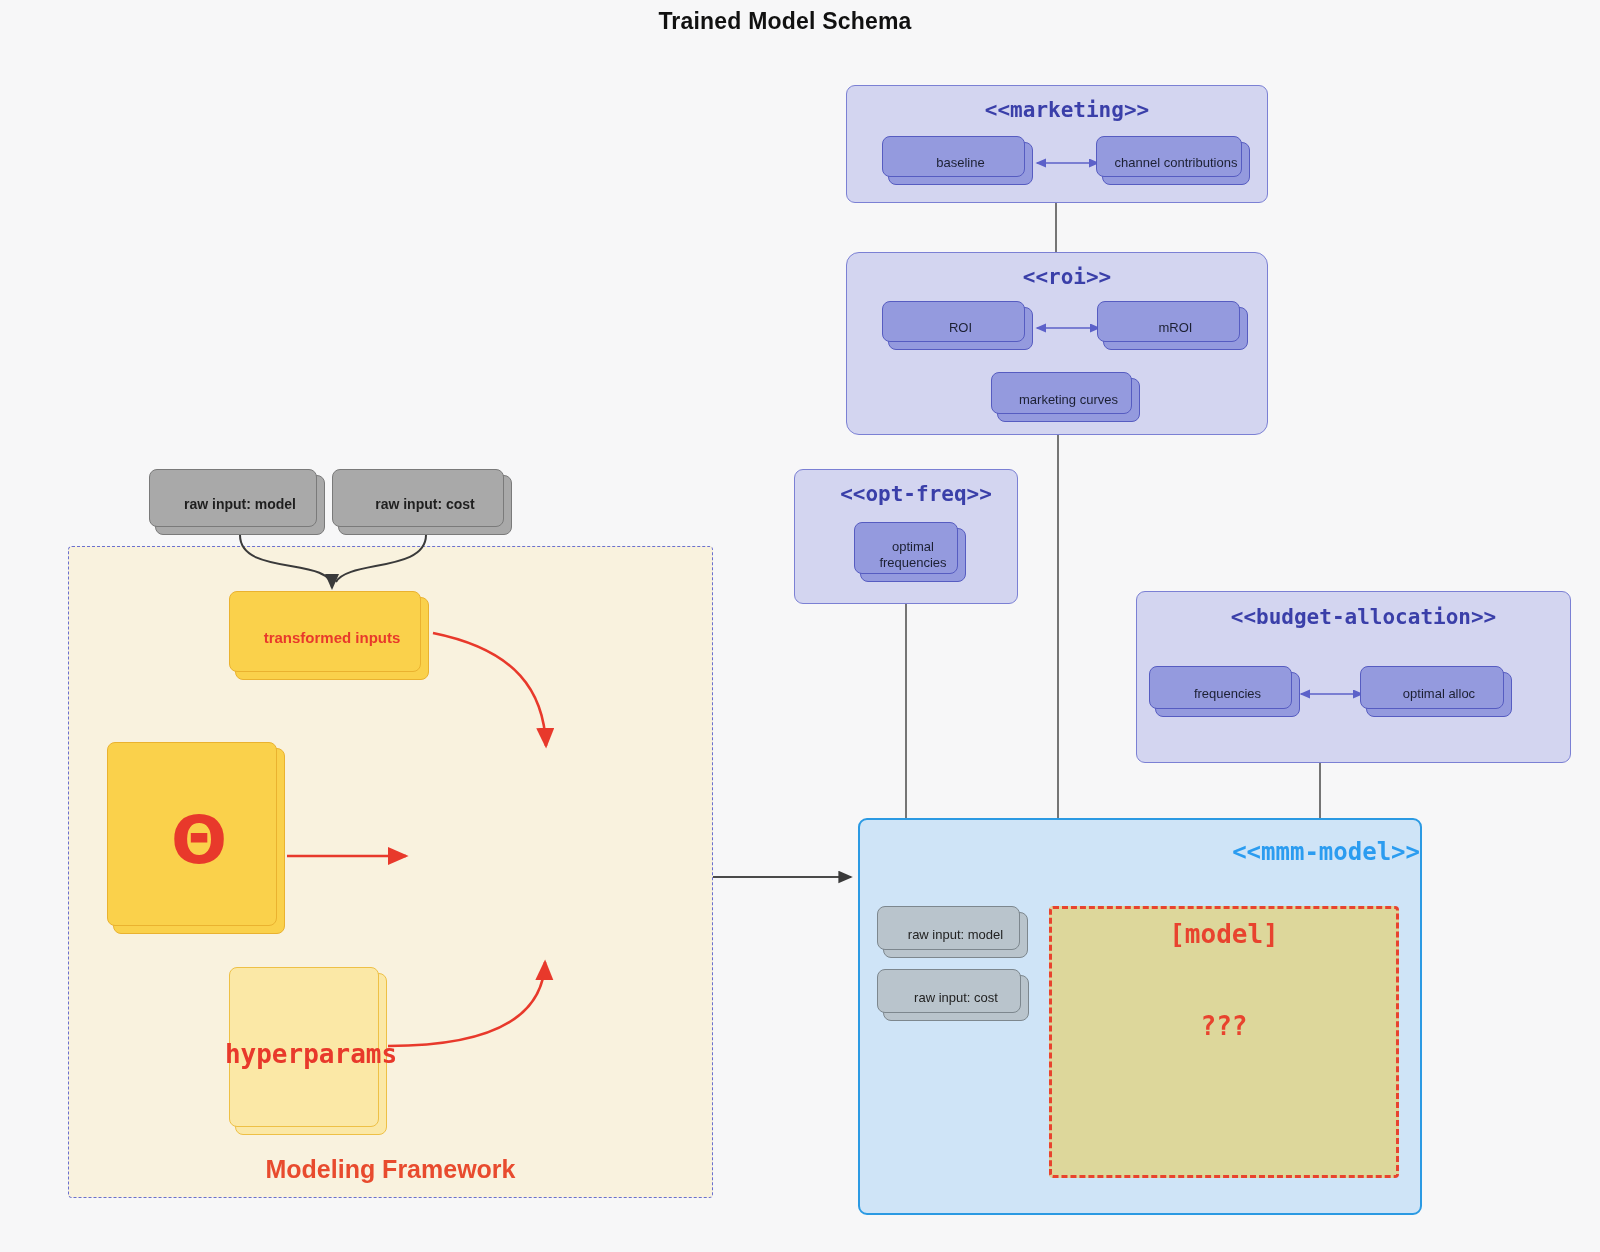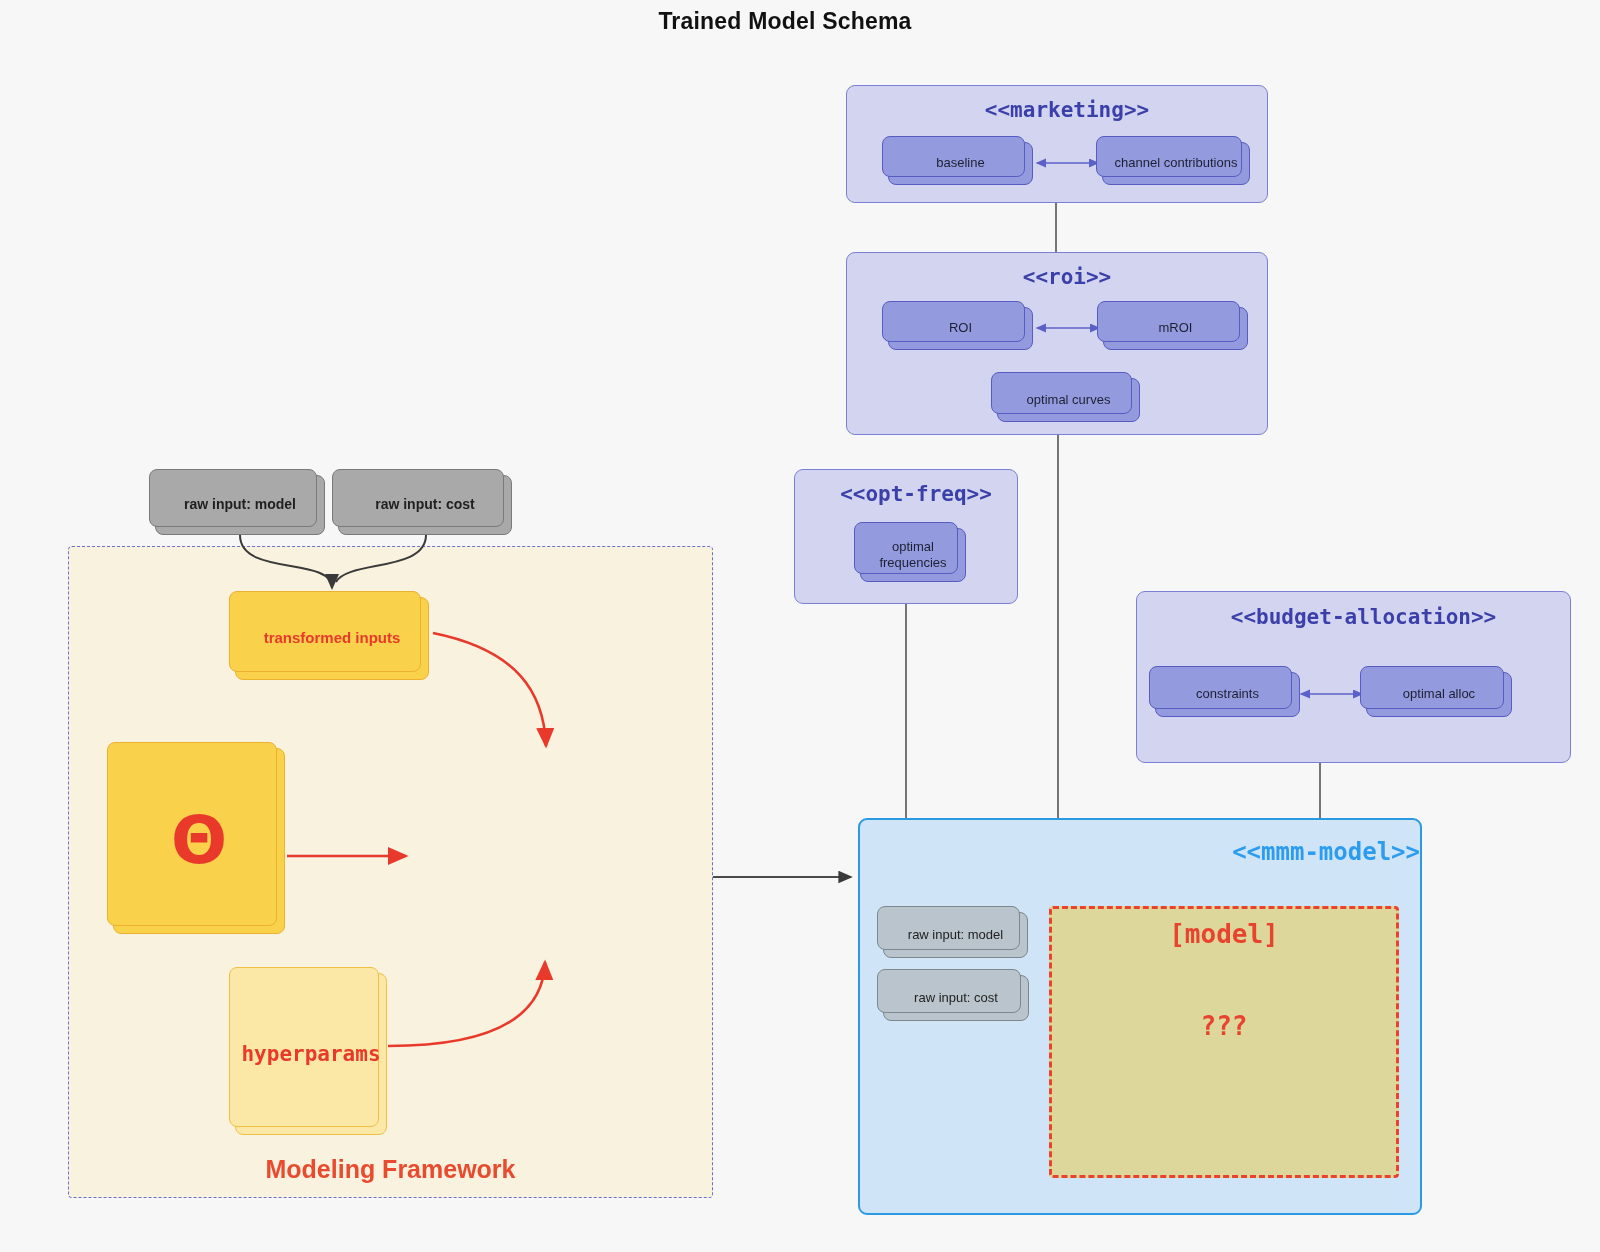--- a/index.html
+++ b/index.html
@@ -27,21 +27,21 @@
   .graytop{background:#a9a9a9;border:1.5px solid #7a7a7a;font-weight:bold;font-size:14px;color:#1f1f1f;}
   .graymmm{background:#b9c4cc;border:1.5px solid #7d878e;font-size:13px;color:#222;}
   .yellow{background:#fad14b;border:1.6px solid #eab22f;}
   .paleyellow{background:#fbe8a6;border:1.6px solid #eec045;}
   .red-label{color:#e8392b;font-weight:bold;font-size:15px;}
 
   .theta-glyph{font-size:66px;font-weight:bold;color:#e8392b;font-family:"DejaVu Sans",sans-serif;}
   .train{position:absolute;border-radius:50%;background:#f8d254;border:1.6px solid #ecc13d;
     display:flex;align-items:center;justify-content:center;z-index:3;}
   .train-label{font-size:27px;font-weight:bold;color:#e8392b;}
-  .hyper-label{font-family:"DejaVu Sans Mono",monospace;font-weight:bold;font-size:21px;color:#e8392b;}
+  .hyper-label{font-family:"DejaVu Sans Mono",monospace;font-weight:bold;font-size:26px;color:#e8392b;}
 
   .model-dashed{position:absolute;background:#ddd79b;border:3px dashed #e8432e;border-radius:4px;
     box-sizing:border-box;z-index:3;text-align:center;}
   .model-dashed .model-name{margin-top:10px;font-family:"DejaVu Sans Mono",monospace;
     font-weight:bold;font-size:26px;color:#e8432e;}
   .model-dashed .model-unknown{margin-top:62px;font-weight:bold;font-size:26px;color:#e8432e;
     font-family:"DejaVu Sans Mono",monospace;}
 
   svg.wires{position:absolute;left:0;top:0;z-index:2;}
   .gline{stroke:#4a4a4a;stroke-width:1.5;fill:none;}
@@ -53,21 +53,21 @@
 <body>
 
 <div class="canvas">
 
   <div class="page-title">Trained Model Schema</div>
 
   <div class="group lav" style="left:846px;top:85px;width:422px;height:118px;">
     <div class="group-title" style="top:12px;">&lt;&lt;marketing&gt;&gt;</div>
   </div>
 
-  <div class="group lav" style="left:846px;top:252px;width:422px;height:183px;">
+  <div class="group lav" style="left:846px;top:252px;width:422px;height:183px;border-radius:13px;">
     <div class="group-title" style="top:12px;">&lt;&lt;roi&gt;&gt;</div>
   </div>
 
   <div class="group lav" style="left:794px;top:469px;width:224px;height:135px;">
     <div class="group-title" style="top:12px;">&lt;&lt;opt-freq&gt;&gt;</div>
   </div>
 
   <div class="group lav" style="left:1102px;top:591px;width:435px;height:172px;margin-left:34px;">
     <div class="group-title" style="top:13px;">&lt;&lt;budget-allocation&gt;&gt;</div>
   </div>
@@ -121,29 +121,29 @@
     <span>channel contributions</span>
   </div>
 
   <div class="node purple stack" style="left:888px;top:307px;width:145px;height:43px;">
     <span>ROI</span>
   </div>
   <div class="node purple stack" style="left:1103px;top:307px;width:145px;height:43px;">
     <span>mROI</span>
   </div>
   <div class="node purple stack" style="left:997px;top:378px;width:143px;height:44px;">
-    <span>optimal curves</span>
+    <span>marketing curves</span>
   </div>
 
   <div class="node purple stack" style="left:860px;top:528px;width:106px;height:54px;">
     <span>optimal frequencies</span>
   </div>
 
   <div class="node purple stack" style="left:1155px;top:672px;width:145px;height:45px;">
-    <span>constraints</span>
+    <span>frequencies</span>
   </div>
   <div class="node purple stack" style="left:1366px;top:672px;width:146px;height:45px;">
     <span>optimal alloc</span>
   </div>
 
   <div class="node graytop stack" style="left:155px;top:475px;width:170px;height:60px;">
     <span>raw input: model</span>
   </div>
   <div class="node graytop stack" style="left:338px;top:475px;width:174px;height:60px;">
     <span>raw input: cost</span>

